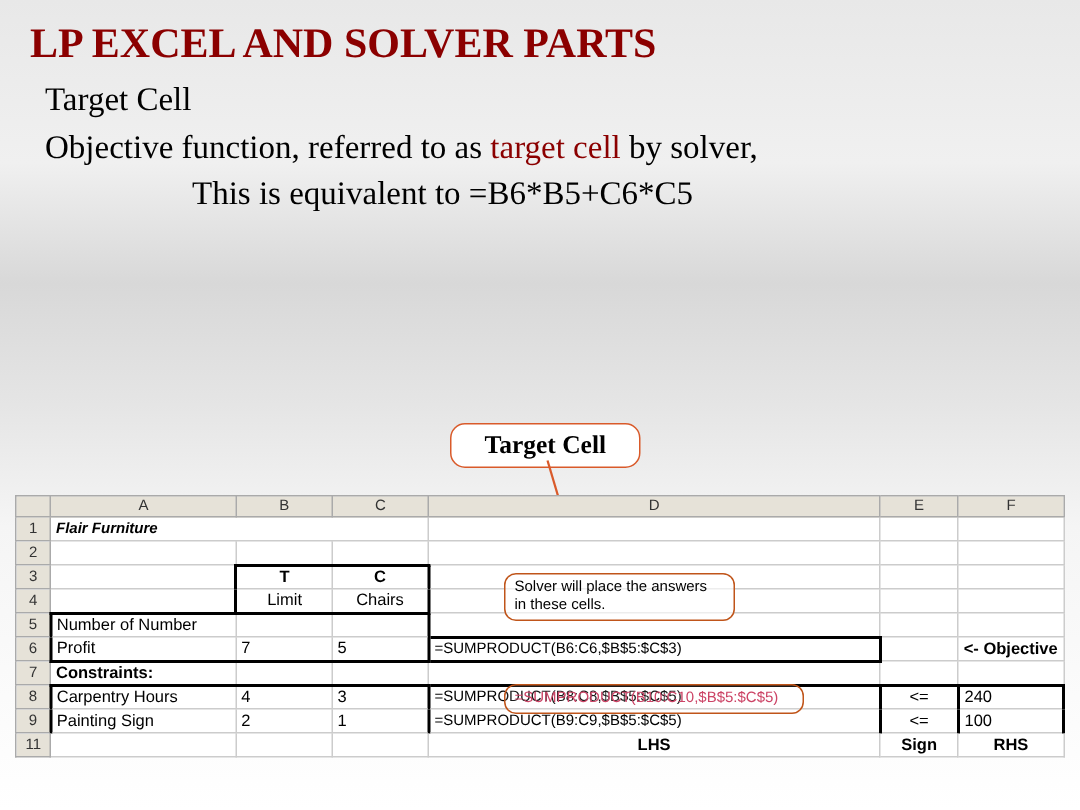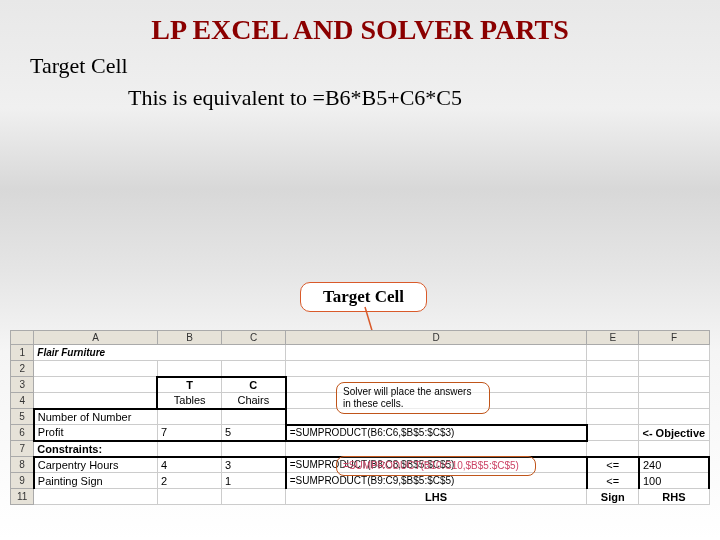--- a/index.html
+++ b/index.html
@@ -12,21 +12,21 @@
     background: linear-gradient(to bottom,
       #e8e8e8 0%, #f0f0f0 20%, #d8d8d8 35%,
       #e5e5e5 50%, #f5f5f5 65%, #ffffff 100%);
     overflow: hidden;
   }
   .slide { padding: 12px 20px 10px 20px; }
   .title {
     color: #8b0000;
     font-weight: bold;
     font-size: 28px;
-    text-align: center;
+    text-align: left;
     margin: 2px 0 6px 0;
   }
   .body-text {
     color: #000;
     font-size: 22px;
     line-height: 1.25;
     margin: 0 0 4px 10px;
   }
   .body-text .target-inline { color: #8b0000; }
   .formula-line { margin-left: 108px; }
@@ -101,20 +101,23 @@
   .hint-box.solver { left: 326px; top: 36px; background: rgba(255,255,255,0.65); width: 154px; margin-top: 16px; }
   .hint-box.lower { left: 326px; top: 126px; background: rgba(255,255,255,0.1); width: 200px; color:#c46; }
   .arrow-svg { position:absolute; left:0; top:0; pointer-events:none; }
 </style>
 </head>
 <body>
 
 <div class="slide">
   <div class="title">LP EXCEL AND SOLVER PARTS</div>
   <p class="body-text">Target Cell</p>
+  <p class="body-text">
+    <span>Objective function, referred to as </span><span class="target-inline">target cell </span><span>by solver,</span>
+  </p>
   <p class="body-text formula-line">This is equivalent to =B6*B5+C6*C5</p>
 </div>
 
 <div class="callout-box">Target Cell</div>
 
 <svg class="arrow-svg" width="720" height="540">
   <defs>
     <marker id="ah" markerWidth="8" markerHeight="8" refX="6" refY="3" orient="auto">
       <path d="M0,0 L7,3 L0,6 Z" fill="#d95a2a"></path>
     </marker>
@@ -164,21 +167,21 @@
       <td></td>
       <td class="center bold cellbl" style="border-top:2px solid #000">T</td>
       <td class="center bold cellb" style="border-top:2px solid #000">C</td>
       <td></td>
           <td></td>
           <td></td>
     </tr>
     <tr>
       <td class="rowhdr">4</td>
       <td></td>
-      <td class="center cellbl" style="border-bottom:2px solid #000">Tables</td>
+      <td class="center cellbl" style="border-bottom:2px solid #000">Limit</td>
       <td class="center cellb" style="border-bottom:2px solid #000">Chairs</td>
       <td></td>
           <td></td>
           <td></td>
     </tr>
     <tr>
       <td class="rowhdr">5</td>
       <td class="cellbl" style="border-top:2px solid #000">Number of Number</td>
       <td style="border-top:2px solid #000"></td>
       <td class="cellb" style="border-top:2px solid #000"></td>

